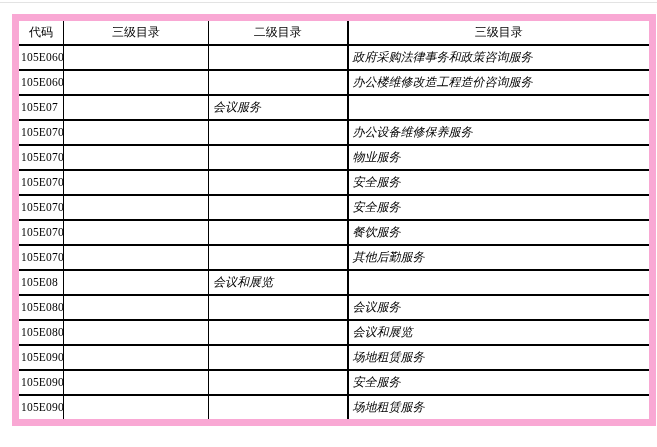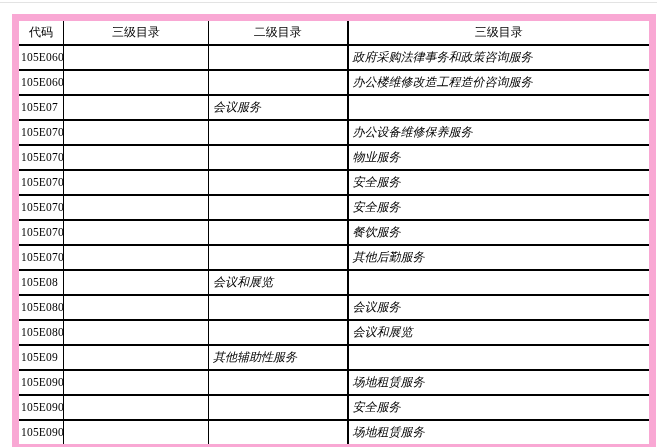--- a/index.html
+++ b/index.html
@@ -162,26 +162,20 @@
           <td class="cell-level2"></td>
           <td class="cell-level3">会议服务</td>
         </tr>
         <tr>
           <td class="cell-code">105E0802</td>
           <td class="cell-level1"></td>
           <td class="cell-level2"></td>
           <td class="cell-level3">会议和展览</td>
         </tr>
         <tr>
-          <td class="cell-code">105E09</td>
-          <td class="cell-level1"></td>
-          <td class="cell-level2">其他辅助性服务</td>
-          <td class="cell-level3"></td>
-        </tr>
-        <tr>
           <td class="cell-code">105E0901</td>
           <td class="cell-level1"></td>
           <td class="cell-level2"></td>
           <td class="cell-level3">场地租赁服务</td>
         </tr>
         <tr>
           <td class="cell-code">105E0902</td>
           <td class="cell-level1"></td>
           <td class="cell-level2"></td>
           <td class="cell-level3">安全服务</td>

